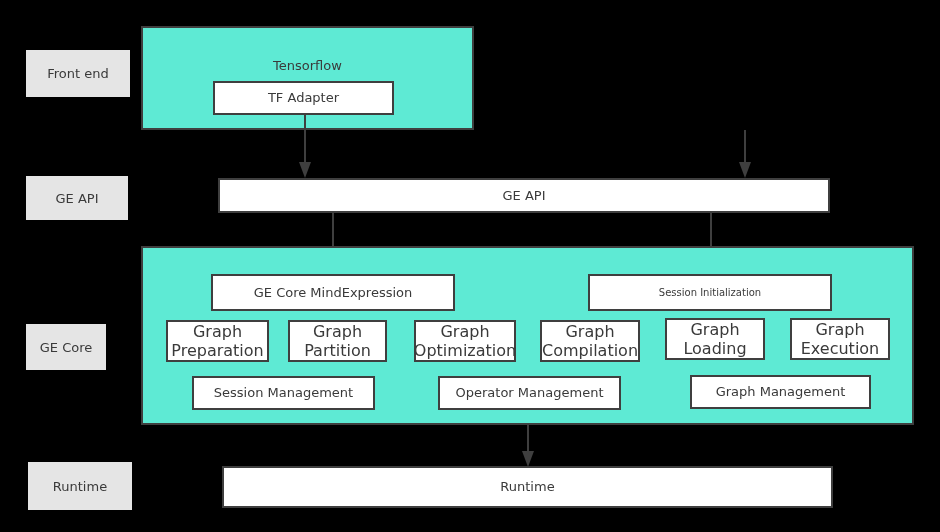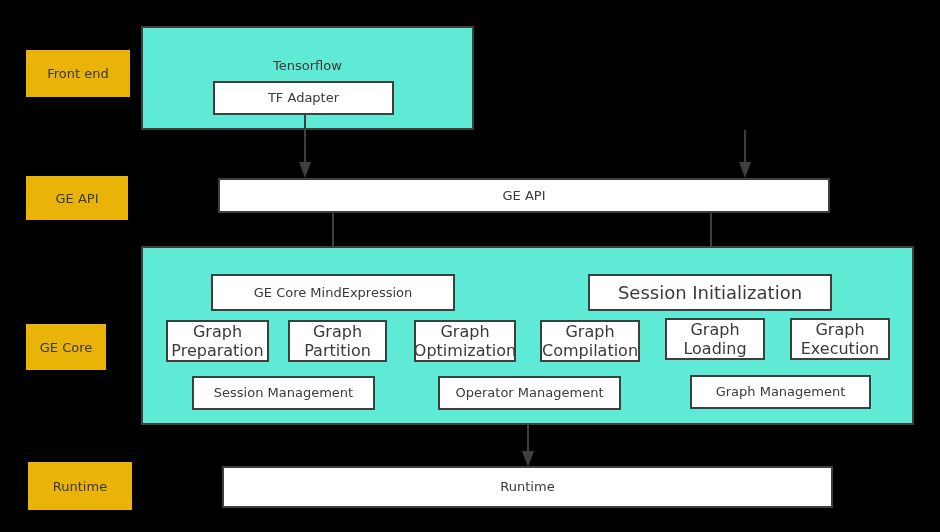--- a/index.html
+++ b/index.html
@@ -23,21 +23,21 @@
     display: flex;
     align-items: center;
     justify-content: center;
     text-align: center;
     color: #3a3a3a;
     line-height: 1.18;
   }
   
   .tier-label {
     position: absolute;
-    background: #eab308;
+    background: #e5e5e5;
     border: none;
     box-sizing: border-box;
     display: flex;
     align-items: center;
     justify-content: center;
     text-align: center;
     color: #3a3a3a;
     font-size: 13px;
   }
   .group {
@@ -136,21 +136,21 @@
       <polygon points="10,60 4,44 16,44" fill="#3f3f3f"></polygon>
     </svg>
   </div>
 
   <div class="group" style="left:141px; top:246px; width:773px; height:179px;"></div>
 
   <div class="inner" style="left:211px; top:274px; width:244px; height:37px; font-size:13px;">
     <span>GE Core MindExpression</span>
   </div>
 
-  <div class="inner" style="left:588px; top:274px; width:244px; height:37px; font-size:18px;">
+  <div class="inner" style="left:588px; top:274px; width:244px; height:37px; font-size:10px;">
     <span>Session Initialization</span>
   </div>
 
   <div class="inner" style="left:166px; top:320px; width:103px; height:42px;">
     <span>Graph
 Preparation</span>
   </div>
   <div class="inner" style="left:288px; top:320px; width:99px; height:42px;">
     <span>Graph
 Partition</span>

